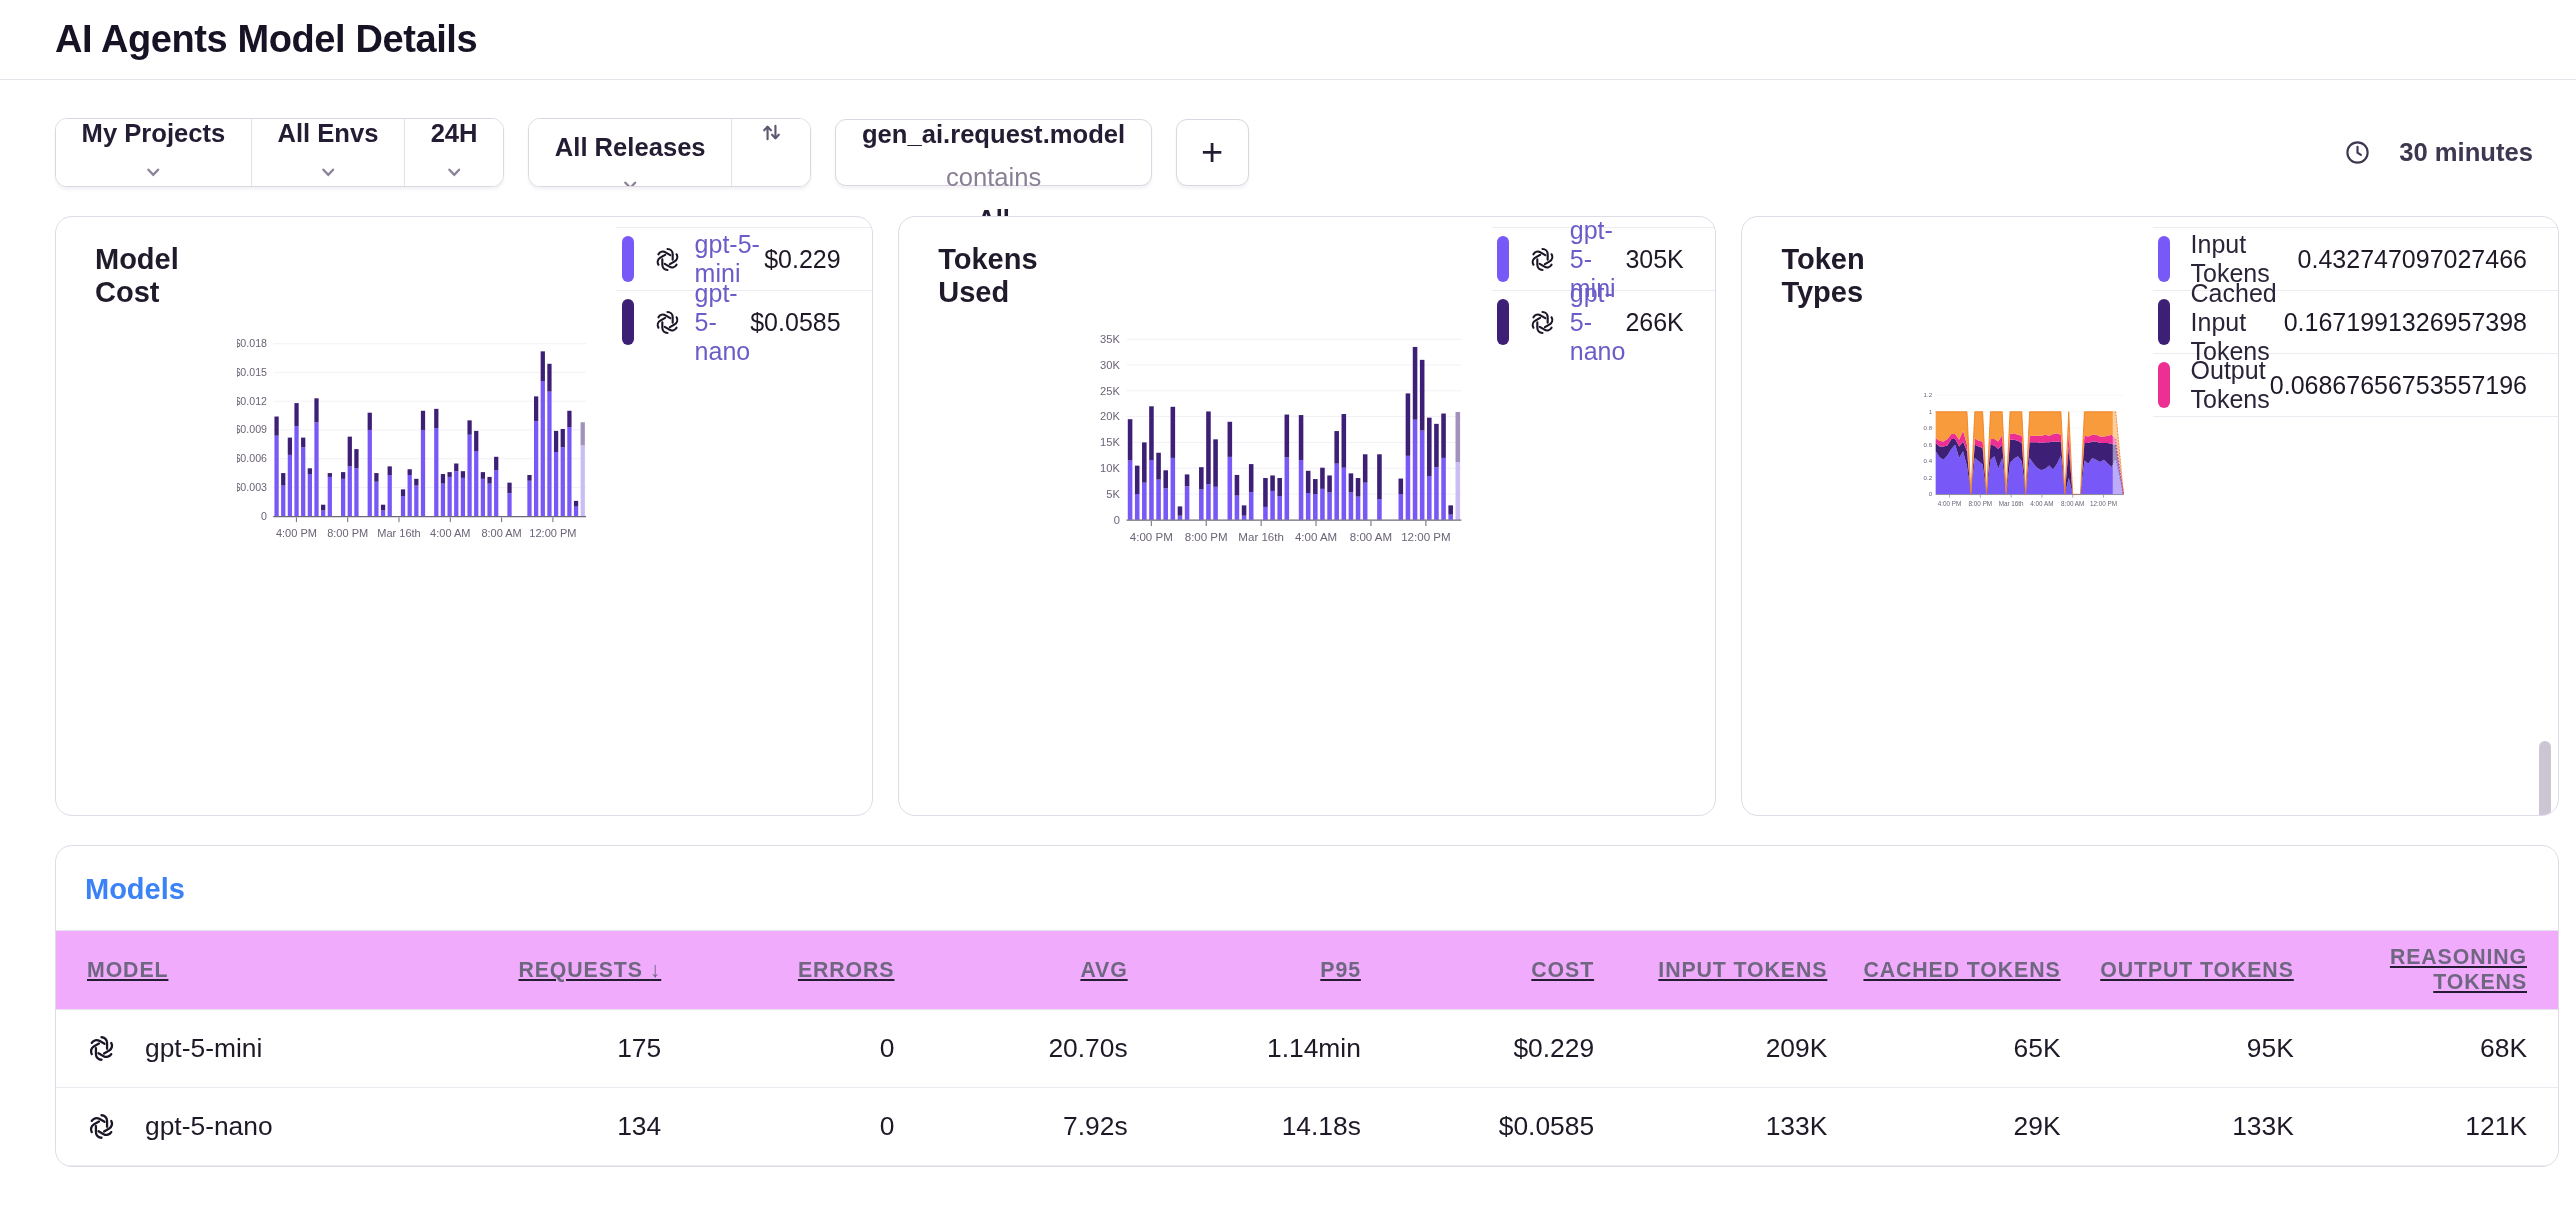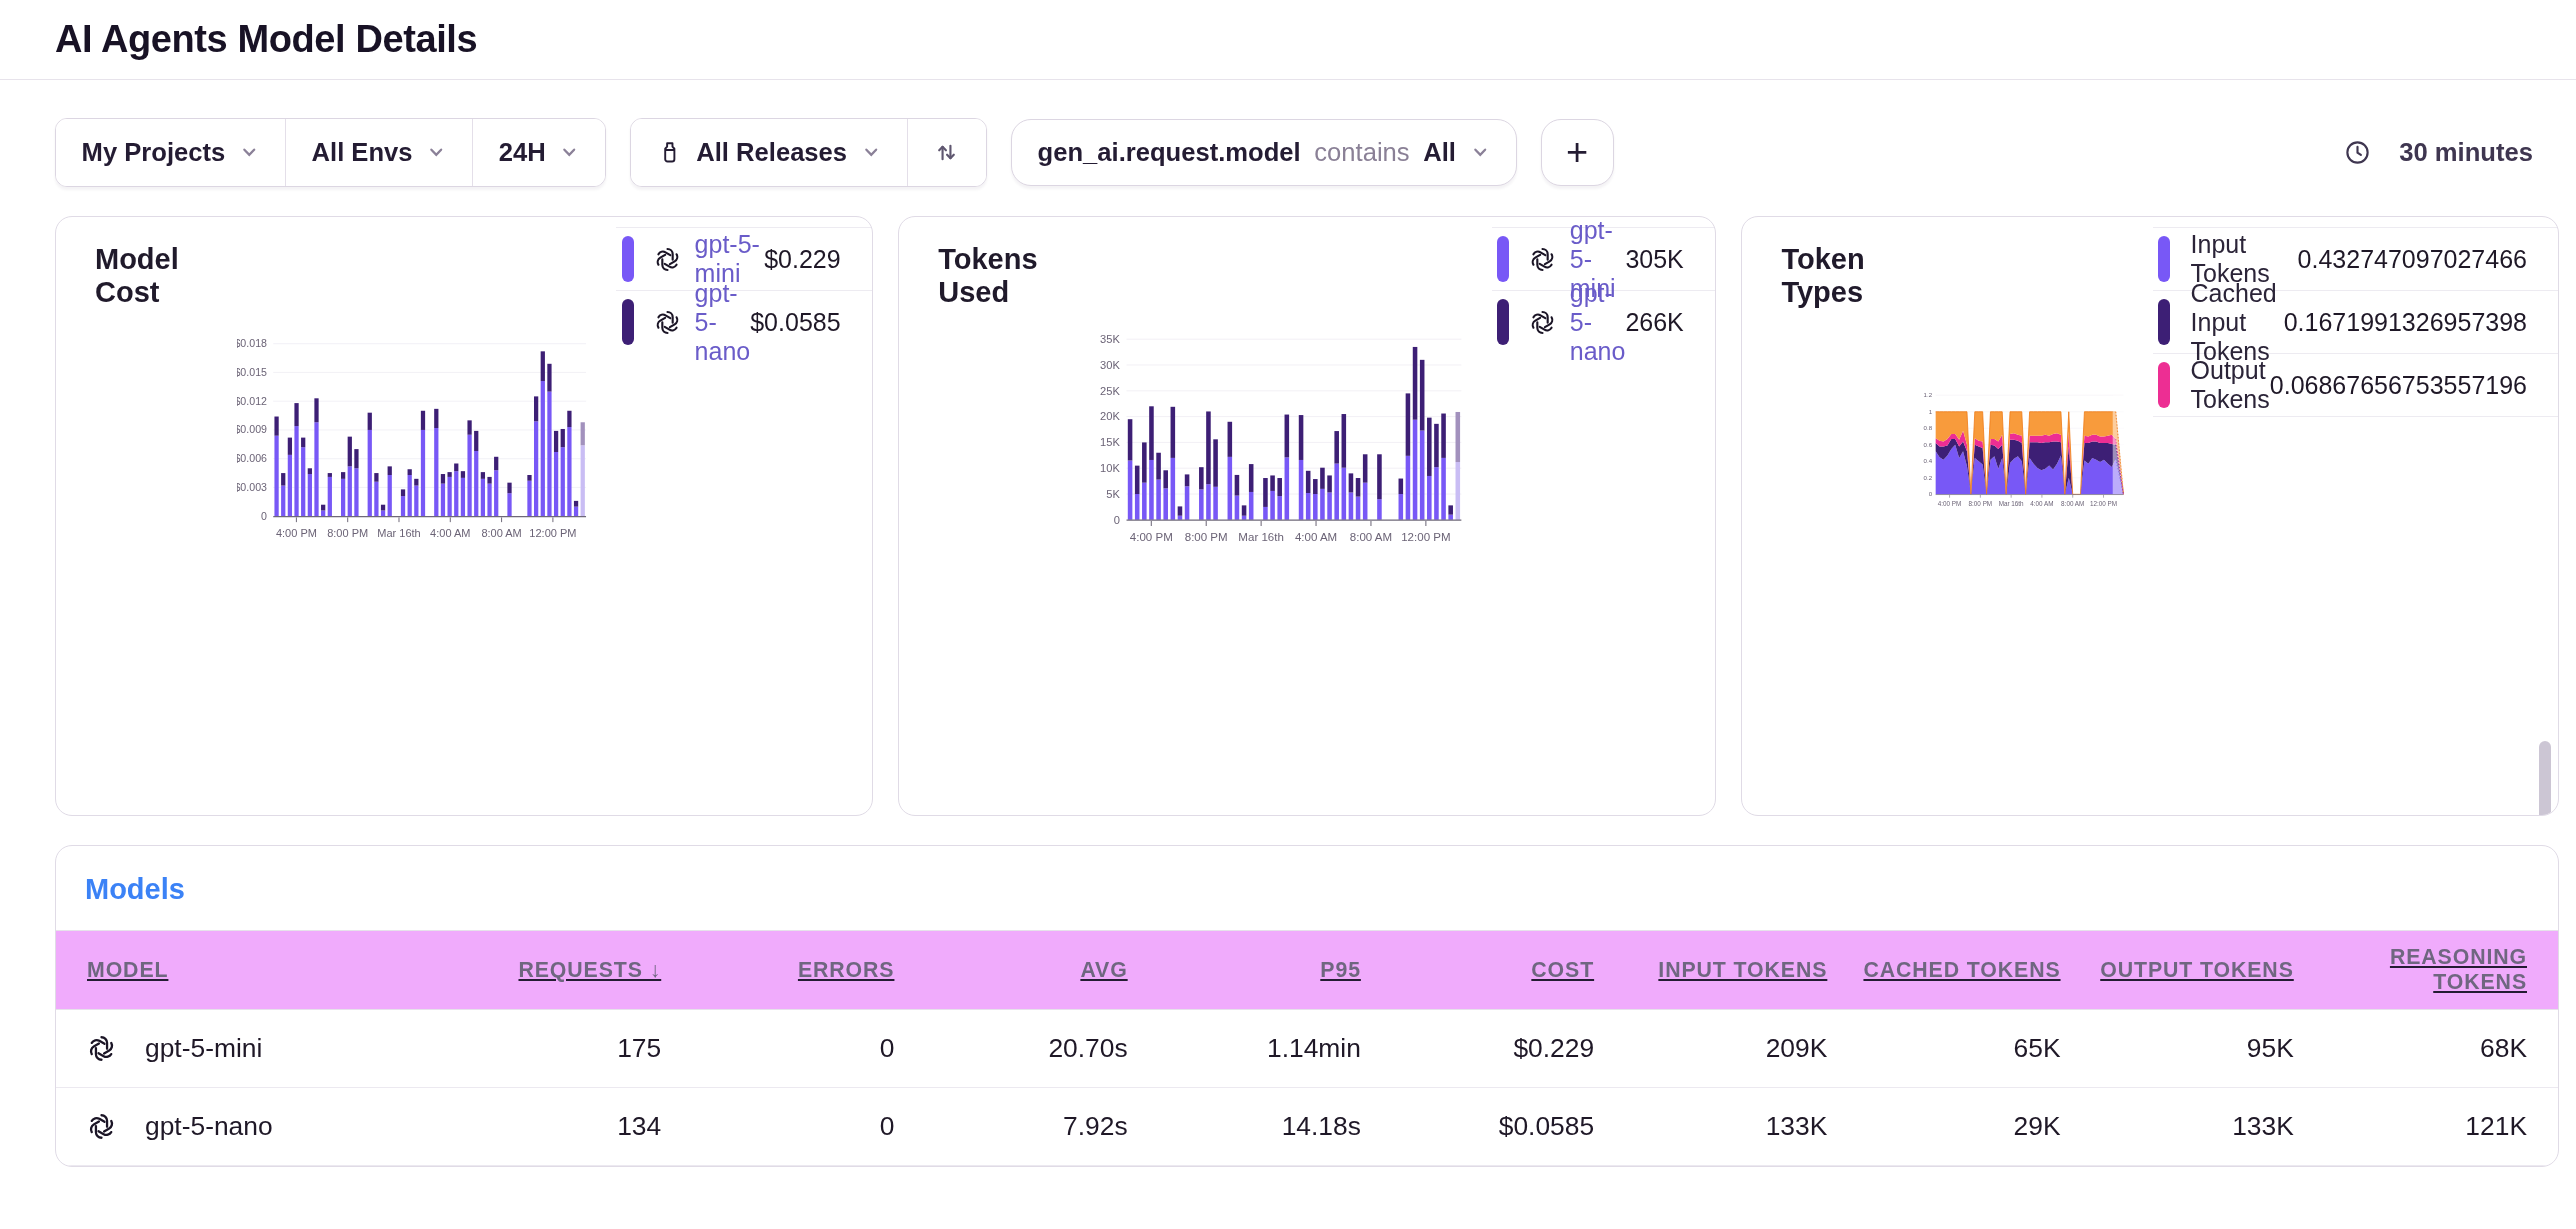--- a/index.html
+++ b/index.html
@@ -10,24 +10,24 @@
   .page-header { height:80px; display:flex; align-items:center; padding:0 55px;
     border-bottom:1.7px solid #e7e3eb; }
   .page-header h1 { font-size:38px; font-weight:700; color:#181225; letter-spacing:-0.4px; }
 
   
   .toolbar { display:flex; align-items:center; gap:24px; margin:38px 43px 0 55px; }
   .seg-group { display:flex; border:1.7px solid #dcd6e2; border-radius:12px; background:#fff;
     box-shadow:0 2.6px 2.6px rgba(43,26,68,.05); overflow:hidden; }
   .seg, .pill { display:flex; align-items:center; gap:13.6px; height:67px; padding:0 25.6px;
     background:#fff; border:none; font-family:inherit; font-size:25.6px; font-weight:600;
-    color:#241c33; cursor:pointer; white-space:nowrap; }
+    color:#241c33; cursor:pointer; white-space:nowrap;flex-direction:column; }
   .seg { border-right:1.7px solid #e4dfe9; }
   .seg-group .seg:last-child { border-right:none; }
-  .pill { border:1.7px solid #dcd6e2; border-radius:20px; box-shadow:0 2.6px 2.6px rgba(43,26,68,.05); }
+  .pill { border:1.7px solid #dcd6e2; border-radius:11px; box-shadow:0 2.6px 2.6px rgba(43,26,68,.05); }
   .pill .op { color:#8a8096; font-weight:400; }
   .add-btn { width:73px; justify-content:center; font-size:38px; font-weight:300; padding:0; }
   .chev { width:20.5px; height:20.5px; flex:0 0 auto; }
   .spacer { flex:1; }
   .interval { display:flex; align-items:center; gap:28px; font-size:25.6px; font-weight:700; color:#3f3650; }
 
   
   .cards { display:grid; grid-template-columns:repeat(3,1fr); gap:25.6px; margin:29px 17px 0 55px; }
   .card { position:relative; height:600px; border:1.7px solid #e0dbe6; border-radius:17px;
     background:#fff; overflow:hidden; display:flex; flex-direction:row;padding-left:10px; }

